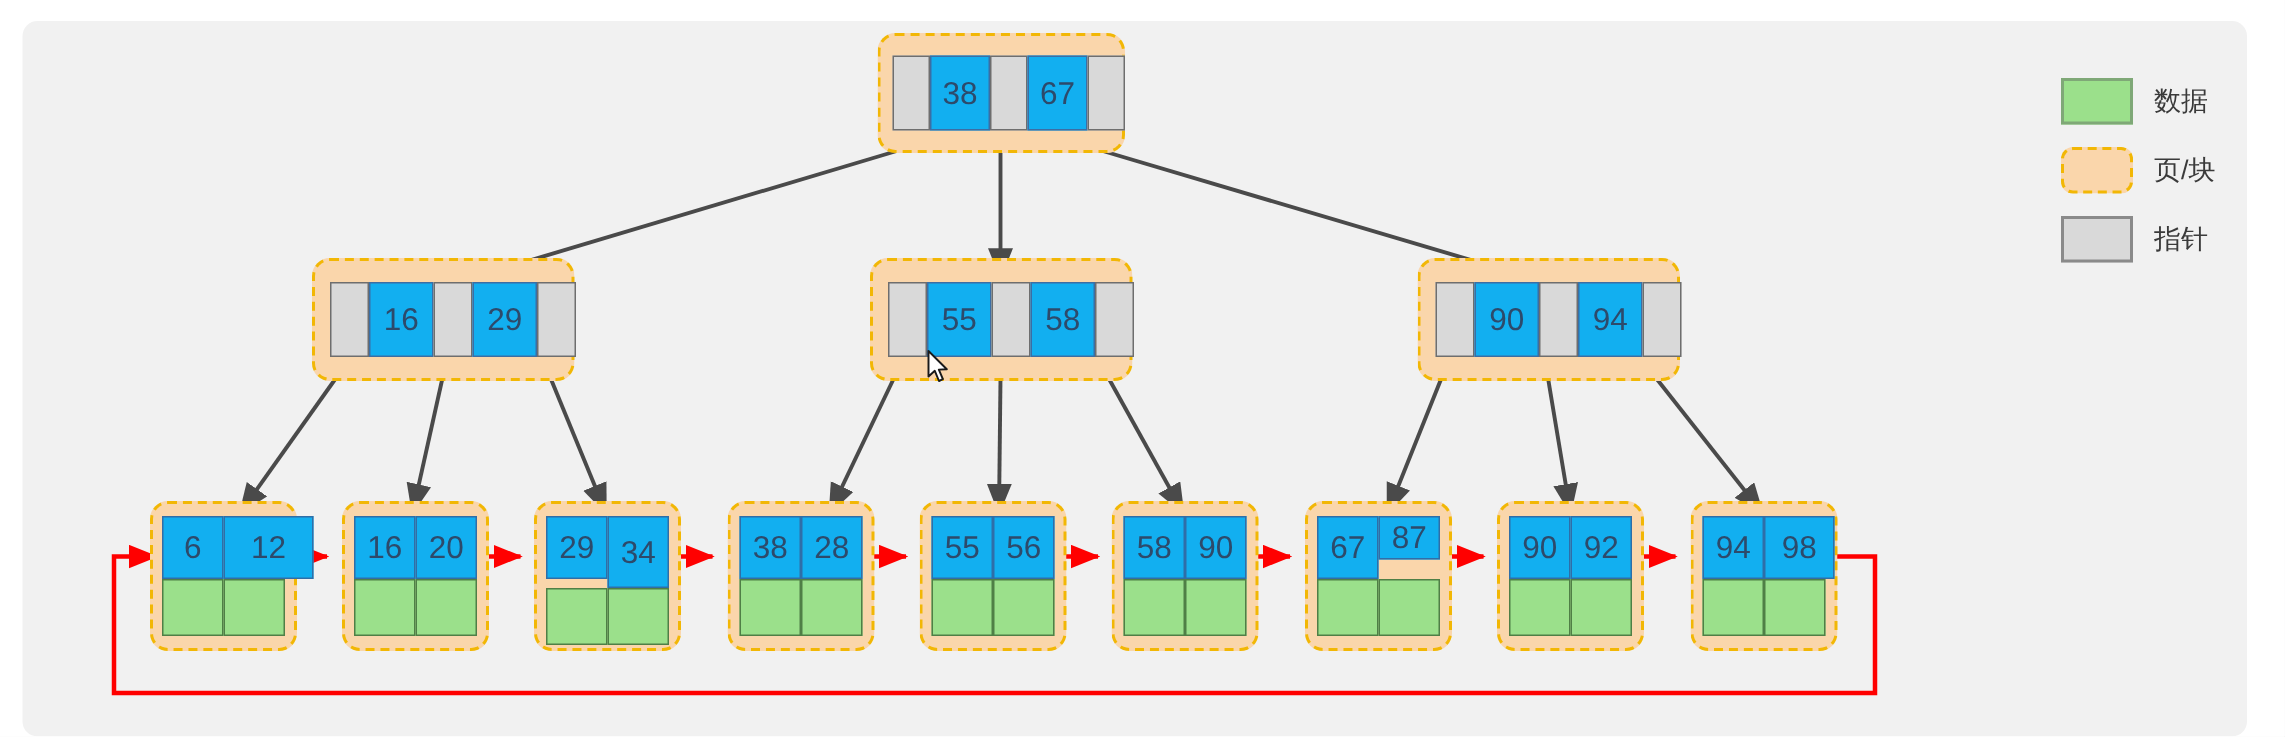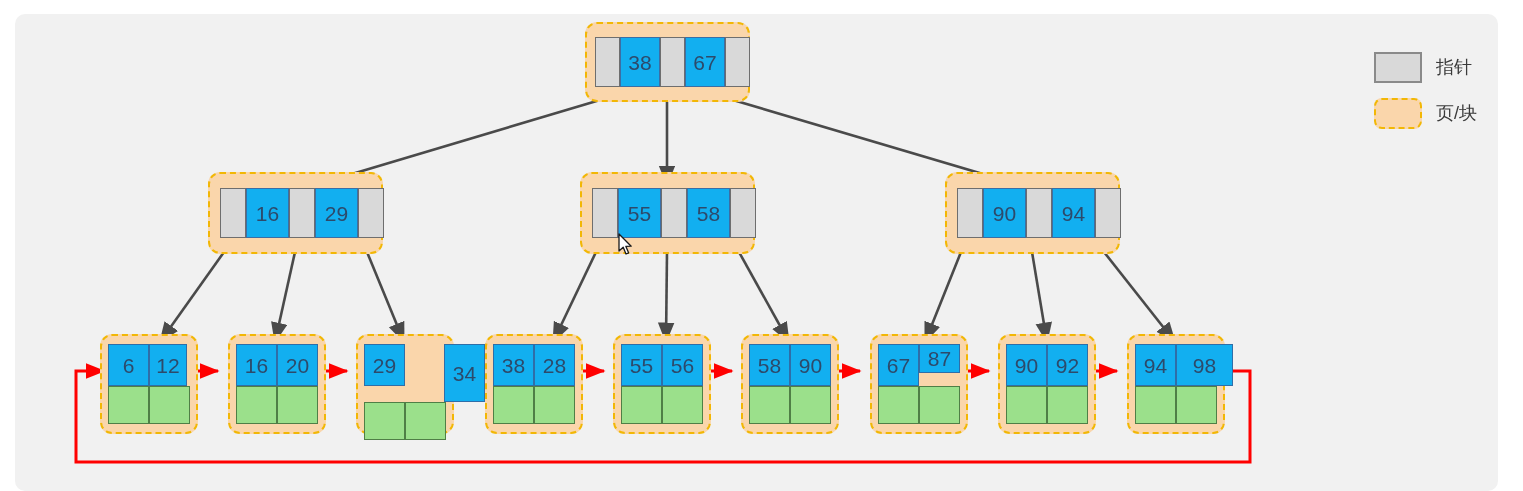--- a/index.html
+++ b/index.html
@@ -242,21 +242,21 @@
       <div class="cell key" style="width:43px;height:50px;">90</div>
       <div class="cell ptr" style="width:26px;height:50px;"></div>
       <div class="cell key" style="width:43px;height:50px;">94</div>
       <div class="cell ptr" style="width:26px;height:50px;"></div>
     </div>
 
     <div class="page" style="left:100px; top:334px; width:98px; height:100px;"></div>
     <div class="leaf-grid" style="left:108px; top:344px;">
       <div class="leaf-row">
         <div class="leaf-cell keycell" style="width:41px;height:42px;">6</div>
-        <div class="leaf-cell keycell" style="width:38px;height:42px;">12</div>
+        <div class="leaf-cell keycell" style="width:60px;height:42px;">12</div>
       </div>
       <div class="leaf-row">
         <div class="leaf-cell datacell" style="width:41px;height:38px;"></div>
         <div class="leaf-cell datacell" style="width:41px;height:38px;"></div>
       </div>
     </div>
 
     <div class="page" style="left:228px; top:334px; width:98px; height:100px;"></div>
     <div class="leaf-grid" style="left:236px; top:344px;">
       <div class="leaf-row">
@@ -266,21 +266,21 @@
       <div class="leaf-row">
         <div class="leaf-cell datacell" style="width:41px;height:38px;"></div>
         <div class="leaf-cell datacell" style="width:41px;height:38px;"></div>
       </div>
     </div>
 
     <div class="page" style="left:356px; top:334px; width:98px; height:100px;"></div>
     <div class="leaf-grid" style="left:364px; top:344px;">
       <div class="leaf-row">
         <div class="leaf-cell keycell" style="width:41px;height:42px;">29</div>
-        <div class="leaf-cell keycell" style="width:41px;height:58px;margin-left:39px;">34</div>
+        <div class="leaf-cell keycell" style="width:41px;height:48px;">34</div>
       </div>
       <div class="leaf-row">
         <div class="leaf-cell datacell" style="width:41px;height:38px;"></div>
         <div class="leaf-cell datacell" style="width:41px;height:38px;"></div>
       </div>
     </div>
 
     <div class="page" style="left:485px; top:334px; width:98px; height:100px;"></div>
     <div class="leaf-grid" style="left:493px; top:344px;">
       <div class="leaf-row">
@@ -338,37 +338,41 @@
       <div class="leaf-row">
         <div class="leaf-cell datacell" style="width:41px;height:38px;"></div>
         <div class="leaf-cell datacell" style="width:41px;height:38px;"></div>
       </div>
     </div>
 
     <div class="page" style="left:1127px; top:334px; width:98px; height:100px;"></div>
     <div class="leaf-grid" style="left:1135px; top:344px;">
       <div class="leaf-row">
         <div class="leaf-cell keycell" style="width:41px;height:42px;">94</div>
-        <div class="leaf-cell keycell" style="width:57px;height:42px;">98</div>
+        <div class="leaf-cell keycell" style="width:47px;height:42px;">98</div>
       </div>
       <div class="leaf-row">
         <div class="leaf-cell datacell" style="width:41px;height:38px;"></div>
         <div class="leaf-cell datacell" style="width:41px;height:38px;"></div>
       </div>
     </div>
 
     <div id="legend">
+      <div class="legend-row">
+        <div class="legend-swatch sw-data"></div>
+        <div class="legend-label">数据</div>
+      </div>
+      <div class="legend-row">
+        <div class="legend-swatch sw-page"></div>
+        <div class="legend-label">页/块</div>
+      </div>
       <div class="legend-row">
         <div class="legend-swatch sw-ptr"></div>
         <div class="legend-label">指针</div>
       </div>
-      <div class="legend-row">
-        <div class="legend-swatch sw-page"></div>
-        <div class="legend-label">页/块</div>
-      </div>
     </div>
 
     <svg id="mouse-cursor" viewBox="0 0 16 24" xmlns="http://www.w3.org/2000/svg">
       <path d="M1,1 L1,18 L5.2,14.2 L8,21 L10.6,19.8 L7.9,13.4 L13.2,13.2 Z" fill="#ffffff" stroke="#1a1a1a" stroke-width="1.3" stroke-linejoin="round"></path>
     </svg>
 
   </div>
 </div>
 
 </body></html>

